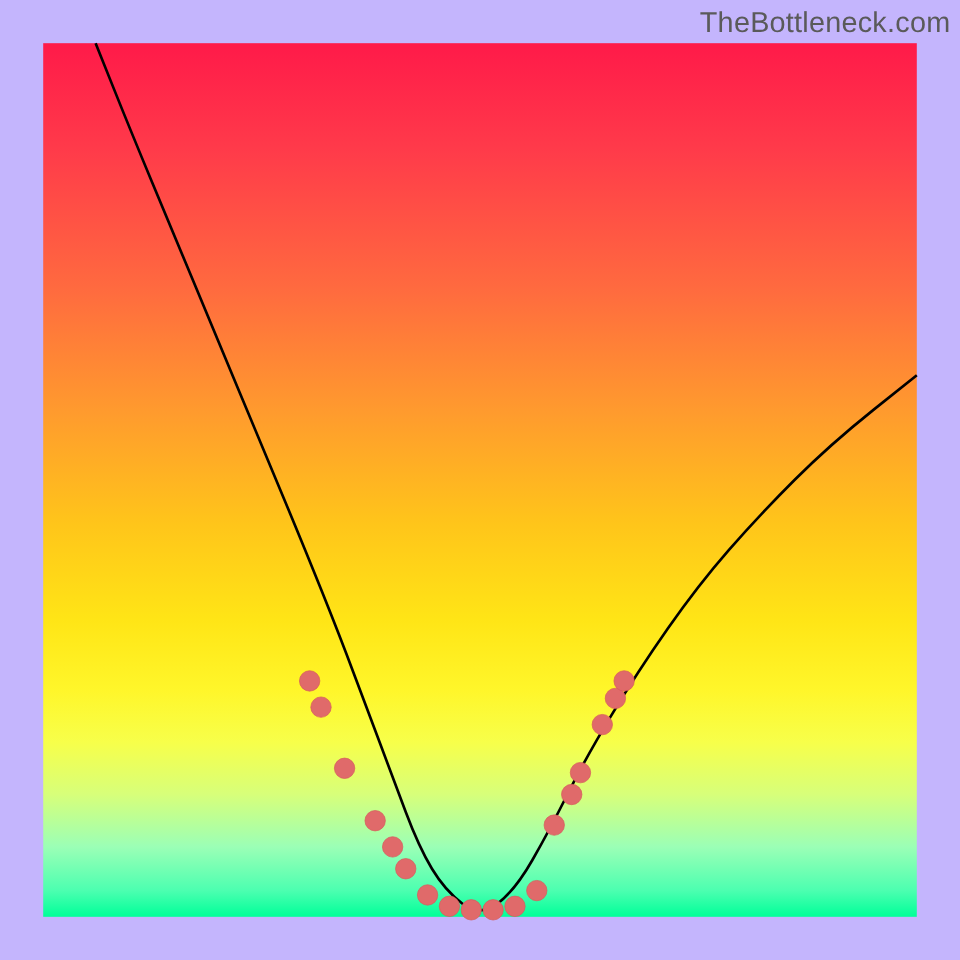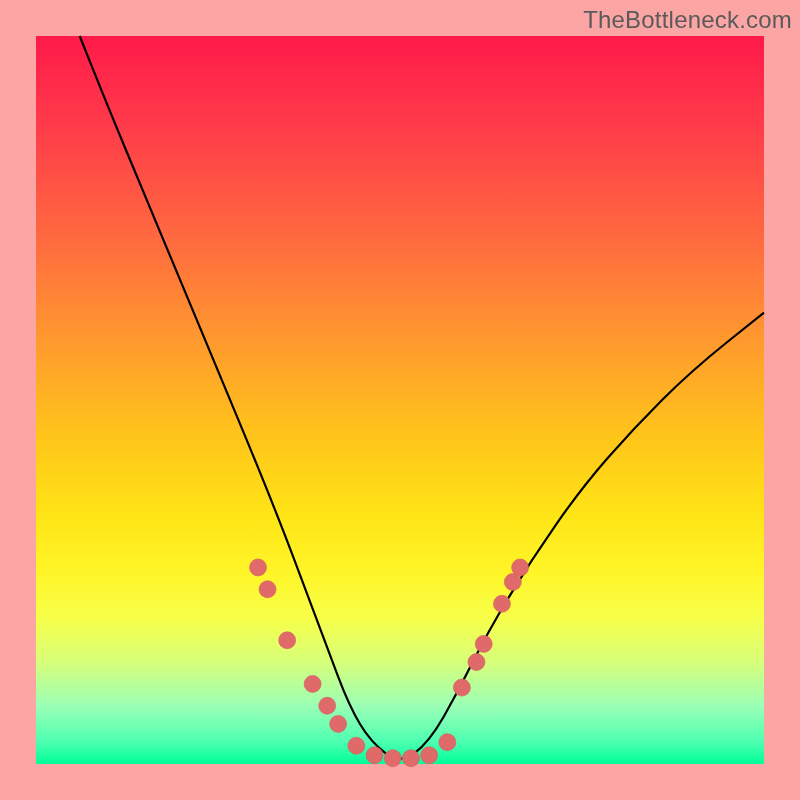--- a/index.html
+++ b/index.html
@@ -10,21 +10,21 @@
     background: #000;
     overflow: hidden;
     font-family: Arial, Helvetica, sans-serif;
   }
   .frame {
     position: absolute;
     left: 0;
     top: 0;
     width: 800px;
     height: 800px;
-    background: #fca5a5;
+    background: #c4b5fd;
   }
   .plot {
     position: absolute;
     left: 36px;
     top: 36px;
     width: 728px;
     height: 728px;
     
     background: linear-gradient(
       to bottom,

